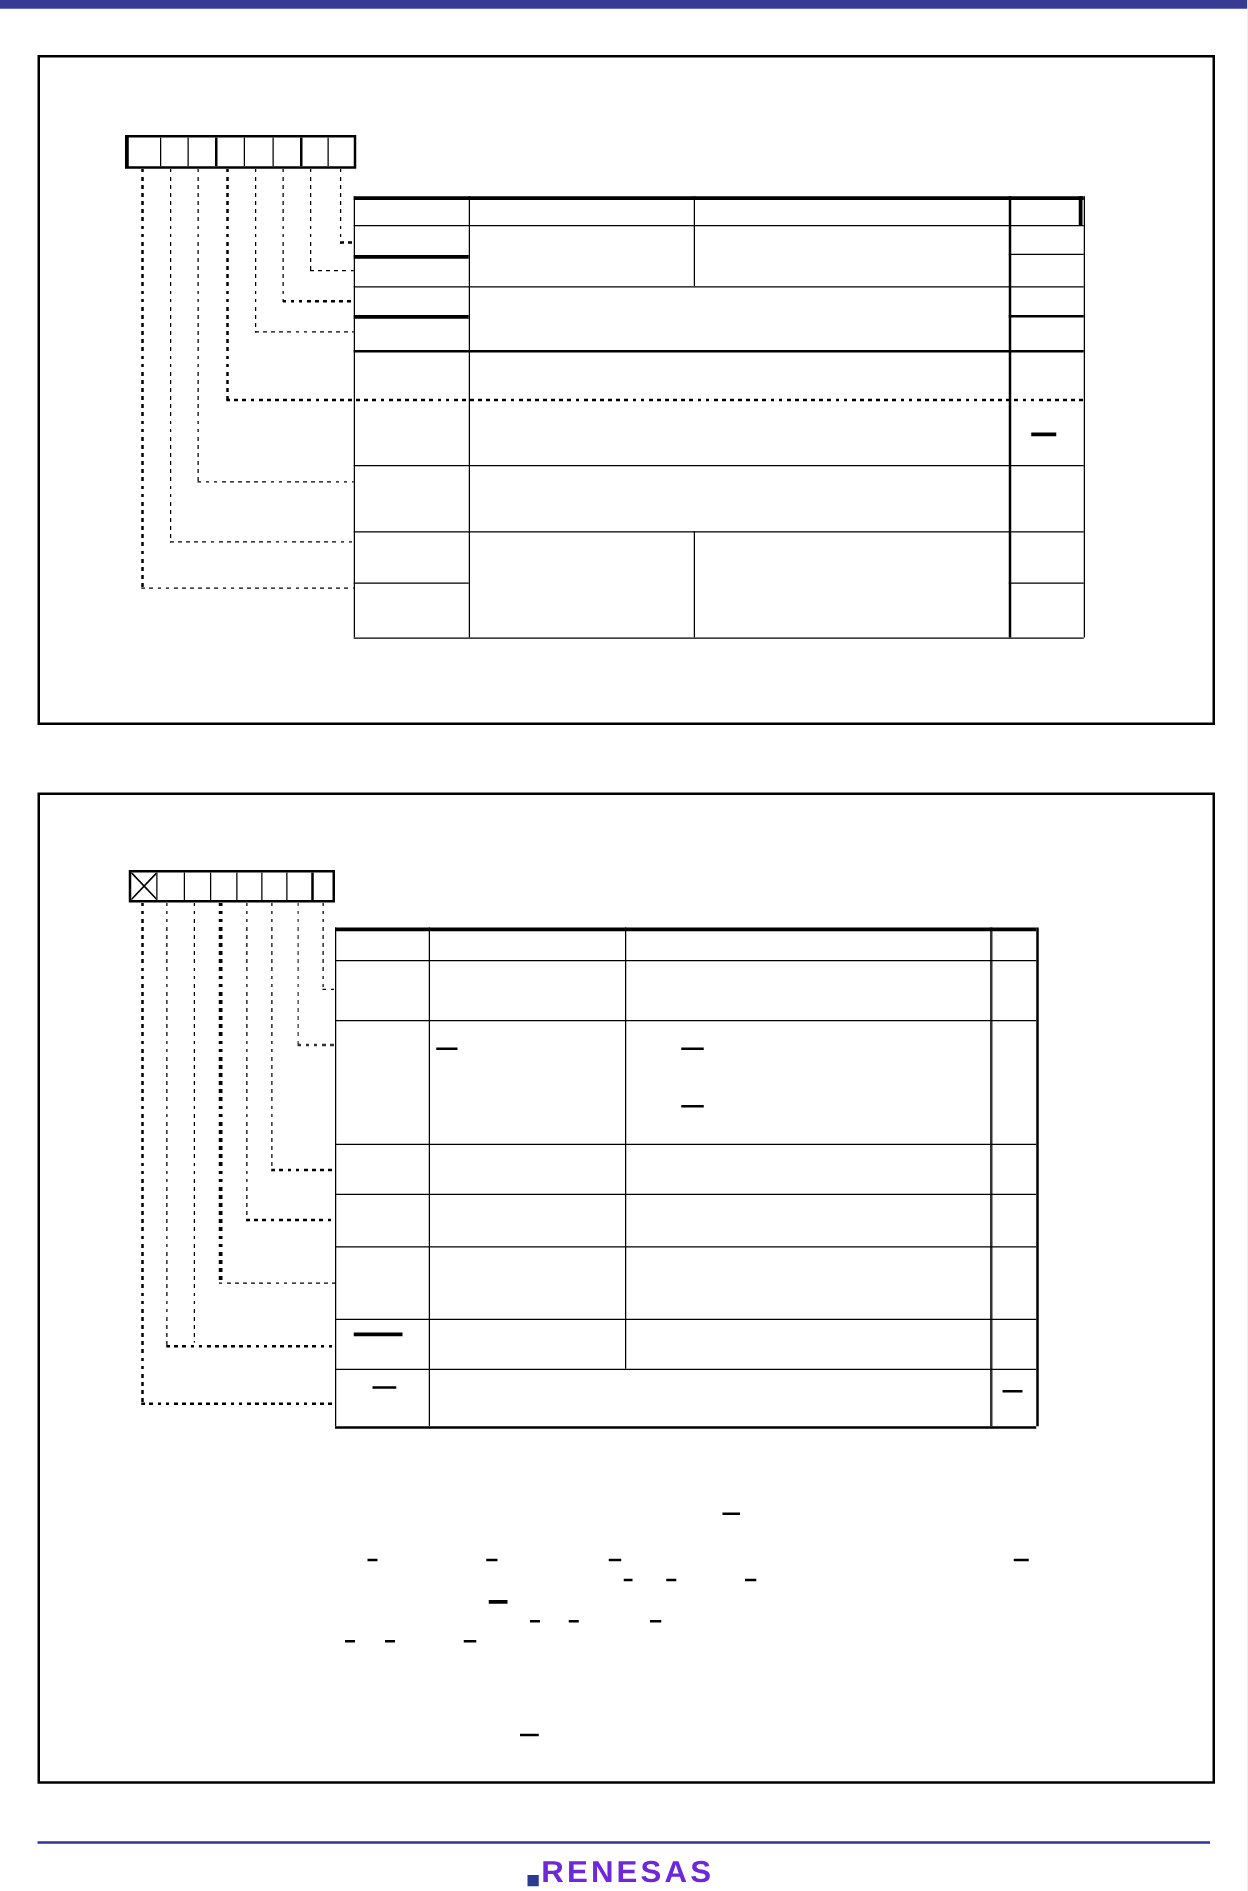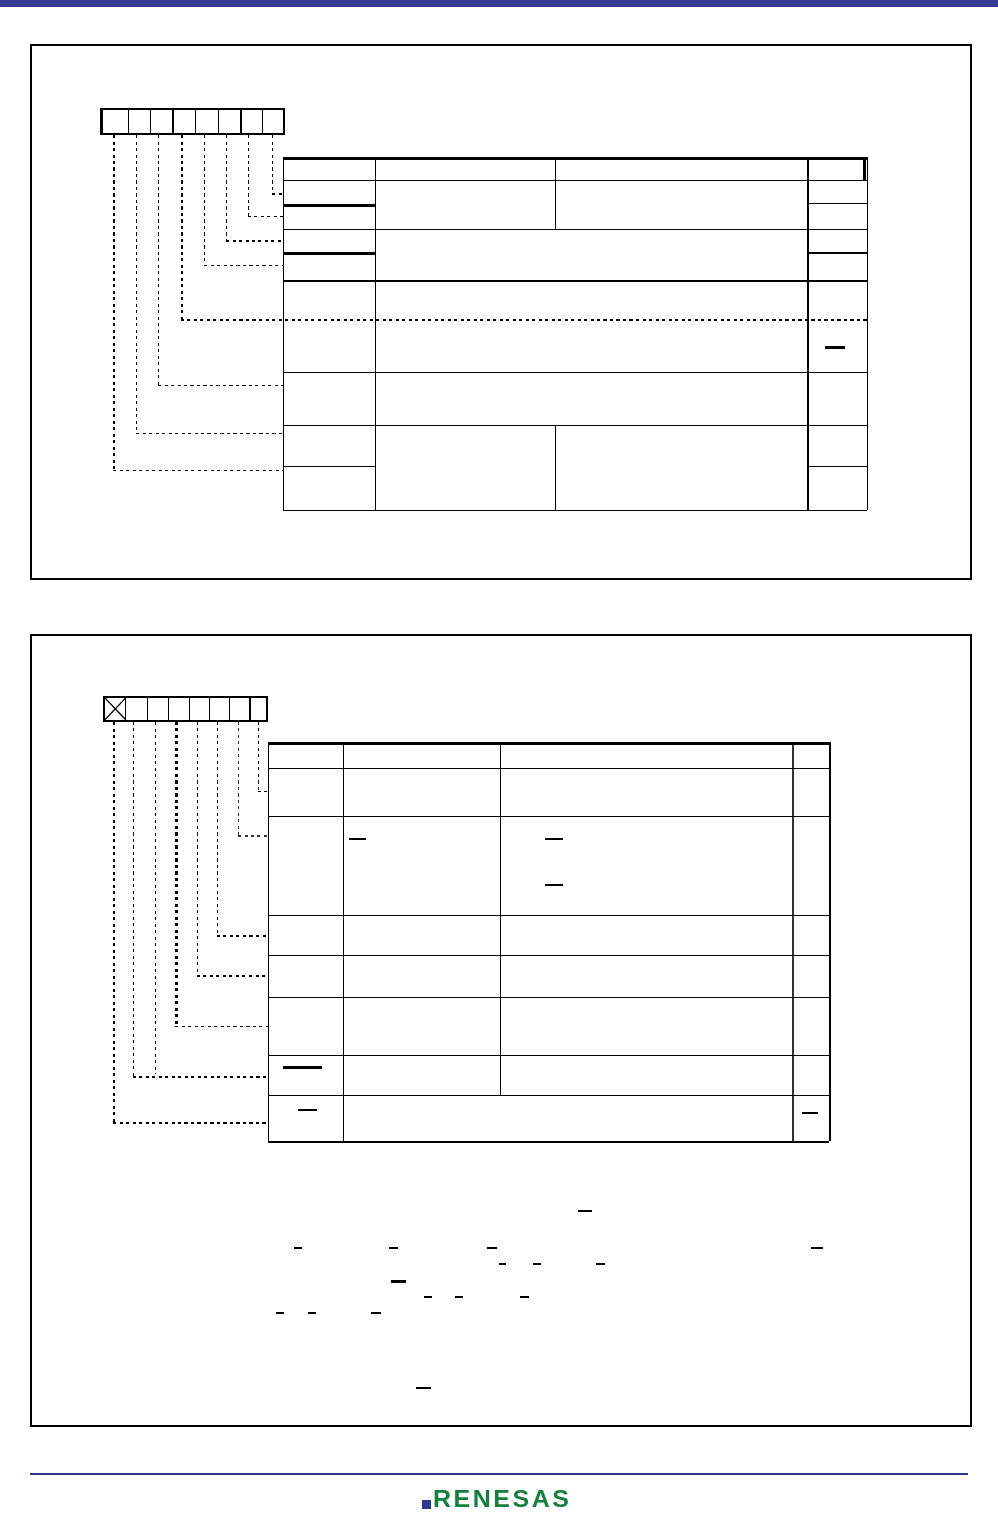--- a/index.html
+++ b/index.html
@@ -22,21 +22,21 @@
 <div class="page">
   <div class="topbar" style="background: rgb(55, 59, 147);"></div>
 
   <div class="outer-box box1"></div>
   <div class="outer-box box2"></div>
 
   <div class="footer-rule" style="background: rgb(50, 54, 143);"></div>
 
   <div class="logo">
     <span class="logo-square" style="background: rgb(43, 57, 144);"></span>
-    <span class="logo-text" style="color: #15803d;">RENESAS</span>
+    <span class="logo-text" style="color: #6d28d9;">RENESAS</span>
   </div>
 <div class="abs" style="left: 100px; top: 107.7px; width: 185px; height: 27.4px; border-width: 2px 2px 2px 3.5px; border-style: solid; border-color: rgb(0, 0, 0); border-image: initial; box-sizing: border-box; background: rgb(255, 255, 255);">
       <div class="abs" style="left: 0px; top: 0px; bottom: 0px; width: 25px; border-left: none; box-sizing: border-box;"></div>
       <div class="abs" style="left: 25px; top: 0px; bottom: 0px; width: 21.7px; border-left: 1px solid rgb(0, 0, 0); box-sizing: border-box;"></div>
       <div class="abs" style="left: 46.7px; top: 0px; bottom: 0px; width: 22.3px; border-left: 1px solid rgb(0, 0, 0); box-sizing: border-box;"></div>
       <div class="abs" style="left: 69px; top: 0px; bottom: 0px; width: 23.3px; border-left: 2.5px solid rgb(0, 0, 0); box-sizing: border-box;"></div>
       <div class="abs" style="left: 92.3px; top: 0px; bottom: 0px; width: 22.7px; border-left: 1px solid rgb(0, 0, 0); box-sizing: border-box;"></div>
       <div class="abs" style="left: 115px; top: 0px; bottom: 0px; width: 21.7px; border-left: 1px solid rgb(0, 0, 0); box-sizing: border-box;"></div>
       <div class="abs" style="left: 136.7px; top: 0px; bottom: 0px; width: 22.3px; border-left: 2.5px solid rgb(0, 0, 0); box-sizing: border-box;"></div>
       <div class="abs" style="left: 159px; top: 0px; bottom: 0px; width: 26px; border-left: 1px solid rgb(0, 0, 0); box-sizing: border-box;"></div>

